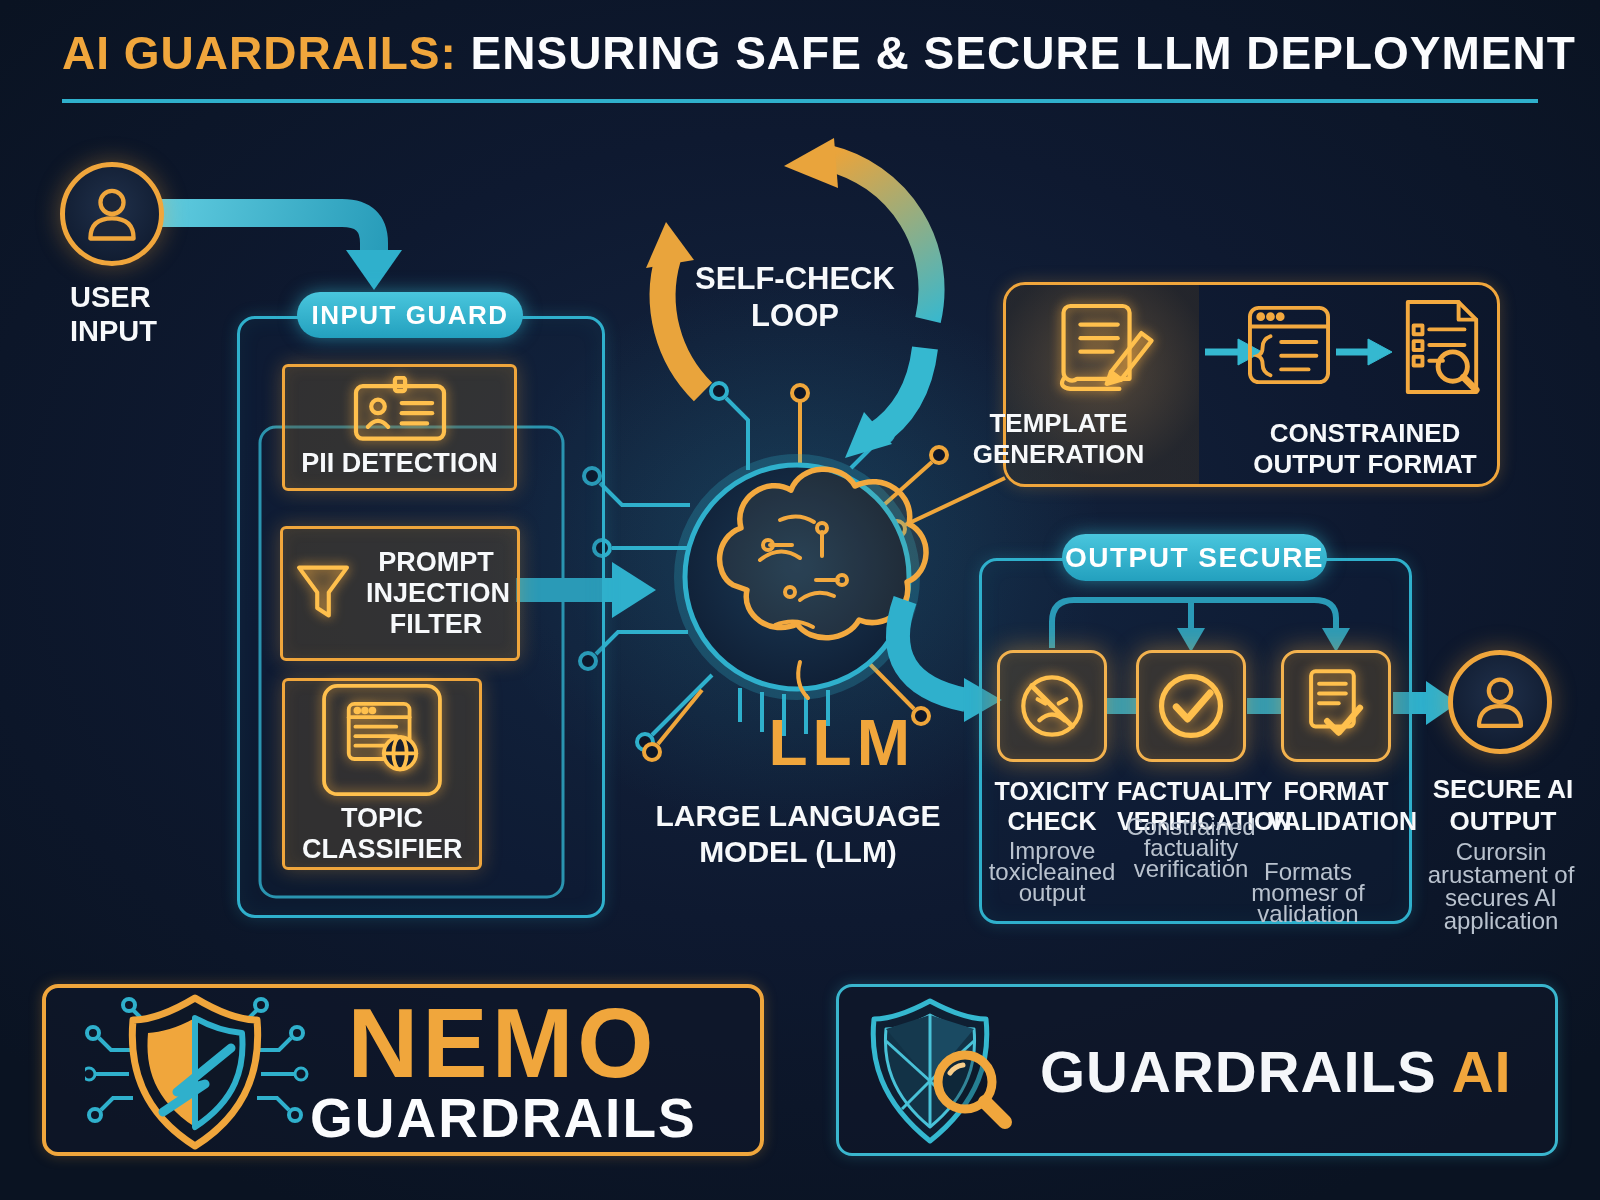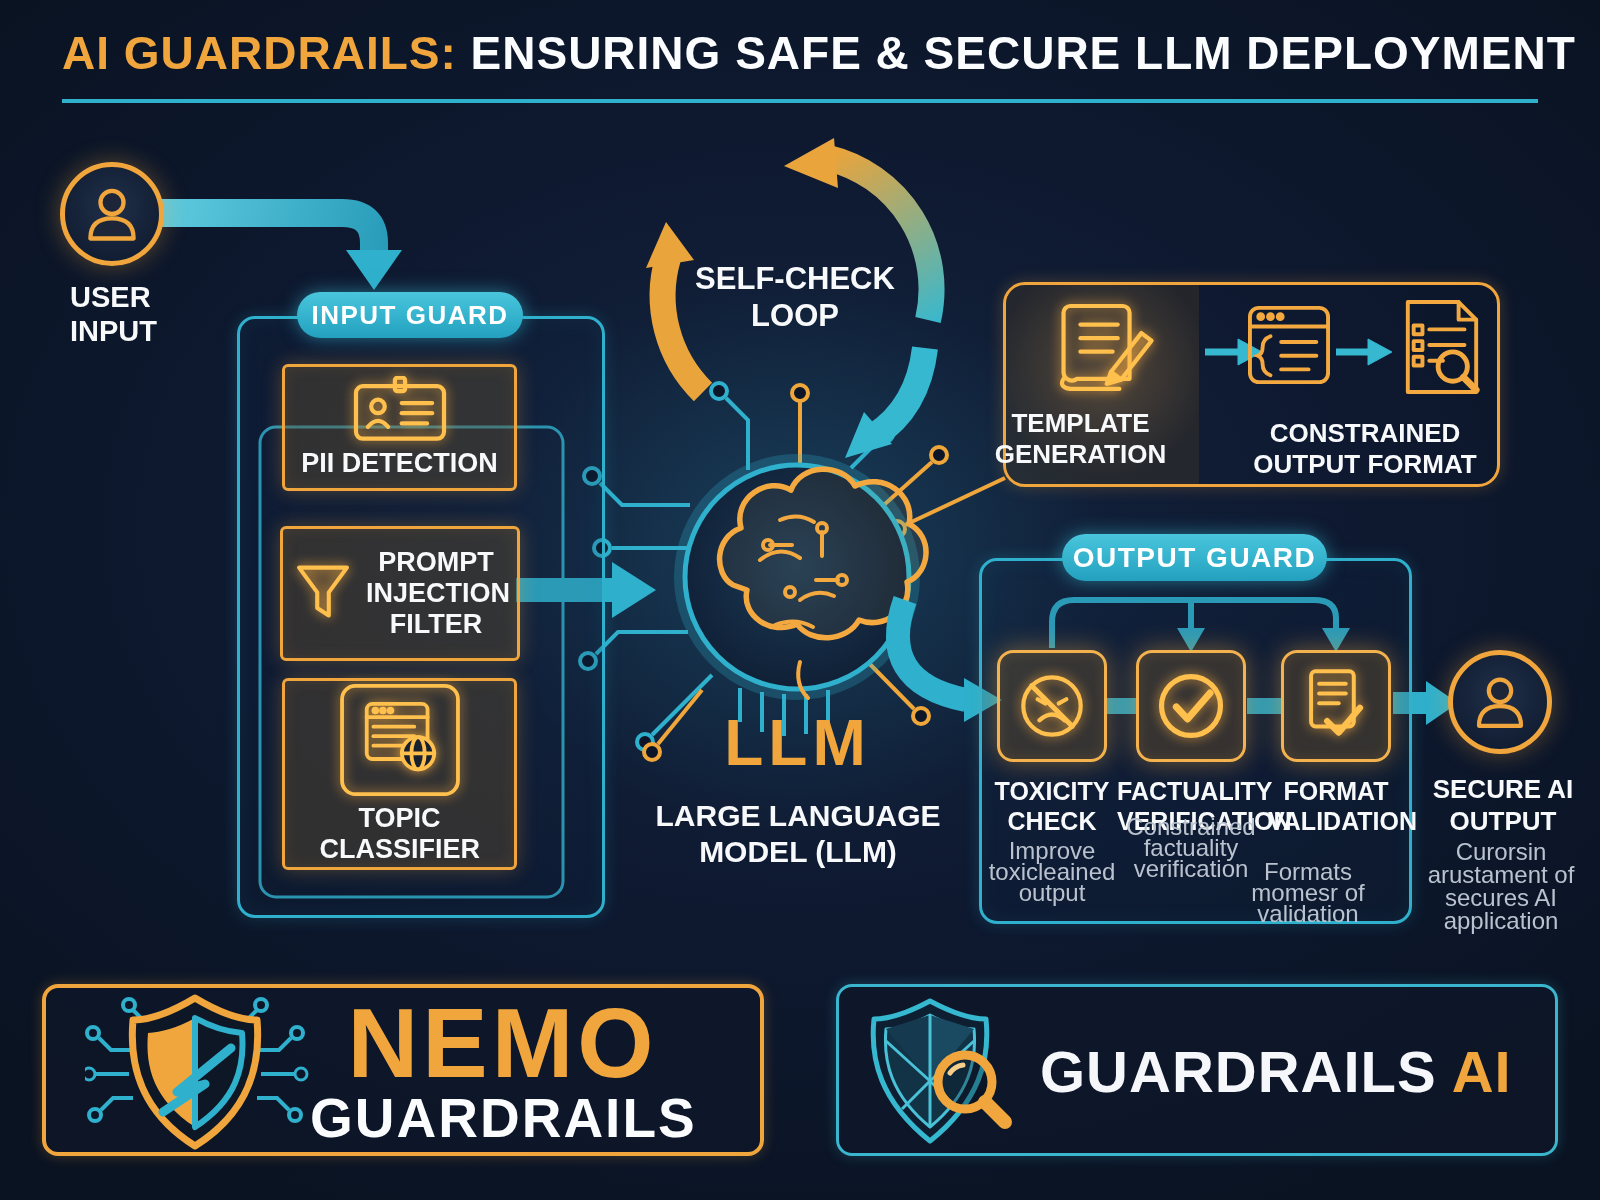--- a/index.html
+++ b/index.html
@@ -217,54 +217,54 @@
     <div class="lbl" style="font-size:27px;">PII DETECTION</div>
   </div>
 
   <div class="abs obox" style="left:280px;top:526px;width:240px;height:135px;gap:14px;">
     <svg class="glow-o" width="58" height="66" viewBox="0 0 70 80">
       <path d="M 6,8 L 64,8 L 42,38 L 42,66 L 28,57 L 28,38 Z" stroke="#FFC04D" stroke-width="5" fill="rgba(243,169,63,0.12)" stroke-linejoin="round"></path>
     </svg>
     <div class="lbl" style="font-size:27px;line-height:31px;width:140px;">PROMPT INJECTION FILTER</div>
   </div>
 
-  <div class="abs obox col" style="left:282px;top:678px;width:235px;height:192px;">
+  <div class="abs obox col" style="left:282px;top:678px;width:200px;height:192px;">
     <svg class="glow-o" width="124" height="114" viewBox="0 0 130 120" stroke="#FFC04D" fill="none" stroke-width="4" stroke-linecap="round">
       <rect x="4" y="3" width="122" height="114" rx="14"></rect>
       <rect x="30" y="22" width="64" height="58" rx="6"></rect>
       <line x1="30" y1="36" x2="94" y2="36"></line>
       <circle cx="39" cy="29" r="2" fill="#FFC04D"></circle>
         <circle cx="47" cy="29" r="2" fill="#FFC04D"></circle>
         <circle cx="55" cy="29" r="2" fill="#FFC04D"></circle>
       <line x1="37" y1="46" x2="80" y2="46"></line>
       <line x1="37" y1="56" x2="80" y2="56"></line>
       <line x1="37" y1="66" x2="70" y2="66"></line>
       <circle cx="84" cy="74" r="17" fill="#17202f"></circle>
       <ellipse cx="84" cy="74" rx="7" ry="17"></ellipse>
       <line x1="67" y1="74" x2="101" y2="74"></line>
     </svg>
     <div class="lbl" style="font-size:27px;line-height:31px;width:160px;">TOPIC CLASSIFIER</div>
   </div>
 
   <div class="abs lbl" style="left:685px;top:260px;width:220px;font-size:31px;line-height:37px;">SELF-CHECK LOOP</div>
-  <div class="abs lbl" style="left:680px;top:706px;width:235px;font-size:64px;letter-spacing:5px;color:var(--orange,#F0A63C);">LLM</div>
+  <div class="abs lbl" style="left:680px;top:706px;width:235px;font-size:64px;letter-spacing:5px;color:var(--orange,#F0A63C);text-align:right;">LLM</div>
   <div class="abs lbl" style="left:628px;top:798px;width:340px;font-size:30px;line-height:36px;">LARGE LANGUAGE MODEL (LLM)</div>
 
   <div class="abs" style="left:1003px;top:282px;width:497px;height:205px;border:3px solid var(--orange,#F0A63C);border-radius:22px;box-shadow:0 0 16px rgba(240,166,60,.25);z-index:2;"></div>
   <div class="abs" style="left:1006px;top:285px;width:193px;height:199px;border-radius:19px 0 0 19px;background:radial-gradient(circle at 50% 42%, rgba(240,170,70,.30) 0%, rgba(70,56,34,.38) 72%);z-index:2;"></div>
   <svg class="abs glow-o" style="left:1050px;top:296px;z-index:3;" width="110" height="108" viewBox="0 0 130 124" stroke="#FFC04D" fill="none" stroke-width="5" stroke-linecap="round" stroke-linejoin="round">
     <path d="M 24,10 h 62 a 8,8 0 0 1 8,8 v 78 h -62 a 10,10 0 0 1 -16,-8 v -70 a 8,8 0 0 1 8,-8 z"></path>
     <path d="M 16,96 q -6,10 8,12 h 58"></path>
     <line x1="36" y1="32" x2="80" y2="32"></line>
     <line x1="36" y1="48" x2="80" y2="48"></line>
     <line x1="36" y1="64" x2="74" y2="64"></line>
     <path d="M 72,88 L 108,42 L 120,51 L 84,97 Z" fill="rgba(243,169,63,0.18)"></path>
     <path d="M 72,88 L 67,102 L 84,97 Z" fill="#FFC04D"></path>
   </svg>
-  <div class="abs lbl" style="left:988px;top:408px;width:185px;font-size:26px;line-height:31px;z-index:3;">TEMPLATE GENERATION</div>
+  <div class="abs lbl" style="left:966px;top:408px;width:185px;font-size:26px;line-height:31px;z-index:3;">TEMPLATE GENERATION</div>
 
   <svg class="abs" style="left:1248px;top:305px;z-index:3;" width="82" height="80" viewBox="0 0 84 80" stroke="#F3A93F" fill="none" stroke-width="4" stroke-linecap="round">
     <rect x="2" y="2" width="80" height="76" rx="9"></rect>
     <line x1="2" y1="21" x2="82" y2="21"></line>
     <circle cx="13" cy="11" r="2.5" fill="#F3A93F"></circle>
       <circle cx="23" cy="11" r="2.5" fill="#F3A93F"></circle>
       <circle cx="33" cy="11" r="2.5" fill="#F3A93F"></circle>
     <path d="M 23,31 q -8,3 -8,11 q 0,7 -5,9 q 5,2 5,9 q 0,8 8,11"></path>
     <line x1="34" y1="37" x2="70" y2="37"></line>
     <line x1="34" y1="51" x2="70" y2="51"></line>
@@ -278,21 +278,21 @@
     <rect x="14" y="60" width="9" height="9"></rect>
     <line x1="30" y1="32" x2="66" y2="32"></line>
     <line x1="30" y1="48" x2="66" y2="48"></line>
     <line x1="30" y1="64" x2="44" y2="64"></line>
     <circle cx="54" cy="70" r="15" stroke-width="5"></circle>
     <line x1="65" y1="81" x2="78" y2="94" stroke-width="7"></line>
   </svg>
   <div class="abs lbl" style="left:1240px;top:418px;width:250px;font-size:26px;line-height:31px;z-index:3;">CONSTRAINED OUTPUT FORMAT</div>
 
   <div class="abs guard-box" style="left:979px;top:558px;width:433px;height:366px;"></div>
-  <div class="abs pill" style="left:1062px;top:534px;width:265px;height:47px;font-size:28px;">OUTPUT GUARD</div>
+  <div class="abs pill" style="left:1062px;top:534px;width:265px;height:47px;font-size:28px;">OUTPUT SECURE</div>
 
   <div class="abs sq" style="left:997px;top:650px;width:110px;height:112px;">
     <svg class="glow-o" width="76" height="76" viewBox="0 0 90 90" stroke="#FFC04D" fill="none" stroke-width="5" stroke-linecap="round">
       <circle cx="45" cy="45" r="34"></circle>
       <path d="M 28,37 l 9,5"></path>
         <path d="M 62,37 l -9,5"></path>
       <path d="M 30,62 q 15,-14 30,0"></path>
       <line x1="21" y1="21" x2="69" y2="69" stroke-width="6"></line>
     </svg>
   </div>

